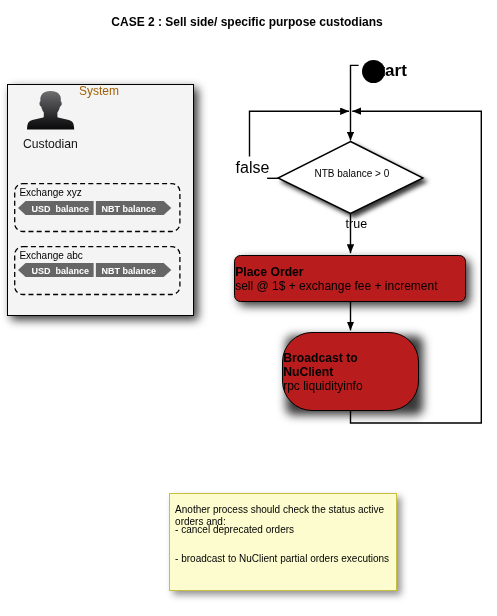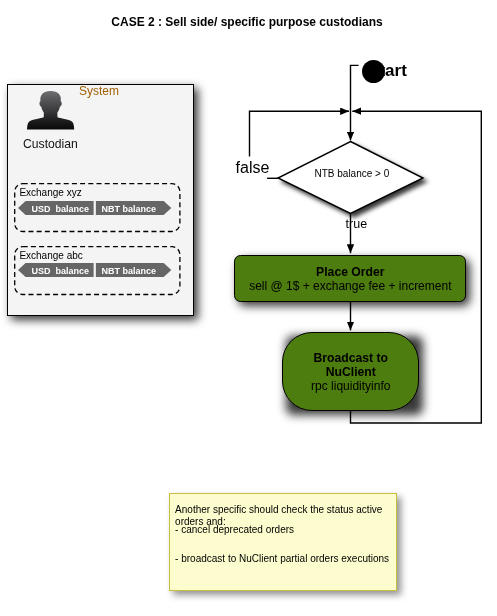--- a/index.html
+++ b/index.html
@@ -48,23 +48,23 @@
   .exchange-label { font-size:10px; color:#000; line-height:11px; left:19.4px; }
   #exchange-label-1 { top:186.5px; }
   #exchange-label-2 { top:249.5px; }
   .balbar { left:18.4px; overflow:visible; }
   #bal-1 { top:200.7px; }
   #bal-2 { top:262.8px; }
   .balt { font-family:"Liberation Sans", sans-serif; font-size:9px; font-weight:bold; fill:#ffffff; }
 
   
   .proc {
-    background:#4d7c0f; border:1.5px solid #000; border-radius:6.5px;
+    background:#b91c1c; border:1.5px solid #000; border-radius:6.5px;
     box-sizing:border-box;
-    display:flex; flex-direction:column; align-items:center; justify-content:center;
+    display:flex; flex-direction:column; align-items:flex-start; justify-content:center;
   }
   .procshadow { background:rgba(0,0,0,0.78); filter:blur(4.6px); border-radius:7px; z-index:-1; }
   #place-order { left:234.2px; top:254.9px; width:232.3px; height:47.6px; }
   #place-order-shadow { left:238.2px; top:258.9px; width:232.3px; height:47.6px; }
   #broadcast  { left:282.2px; top:331.9px; width:137.2px; height:79.5px;border-radius:30px; }
   #broadcast-shadow { left:286.2px; top:335.9px; width:137.2px; height:79.5px; }
   .proc .ttl { font-size:12.2px; font-weight:bold; color:#000; line-height:14px;}
   .proc .sub { font-size:12px; color:#000; line-height:14px;}
 
   #start-dot {
@@ -196,18 +196,18 @@
 
   <div class="abs procshadow" id="broadcast-shadow"></div>
   <div class="abs proc" id="broadcast">
     <div class="ttl">Broadcast to</div>
     <div class="ttl">NuClient</div>
     <div class="sub">rpc liquidityinfo</div>
   </div>
 
   <div class="abs" id="note-shadow"></div>
   <div class="abs note">
-    <div class="nl" style="top:9.7px">Another specific should check the status active</div>
+    <div class="nl" style="top:9.7px">Another process should check the status active</div>
     <div class="nl" style="top:22.1px">orders and:</div>
     <div class="nl" style="top:30px">- cancel deprecated orders</div>
     <div class="nl" style="top:59.3px">- broadcast to NuClient partial orders executions</div>
   </div>
 </div>
 
 </body></html>

